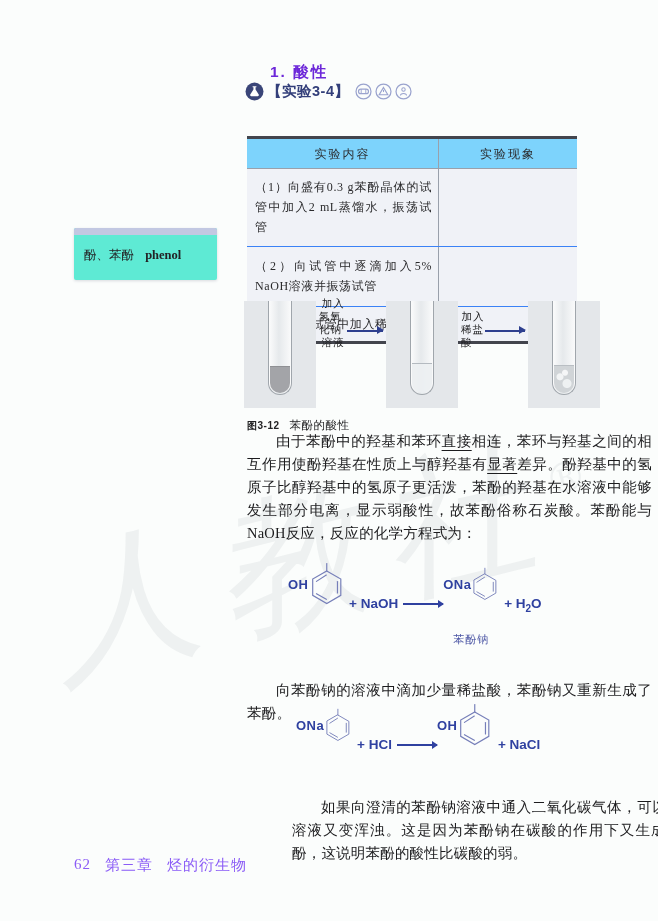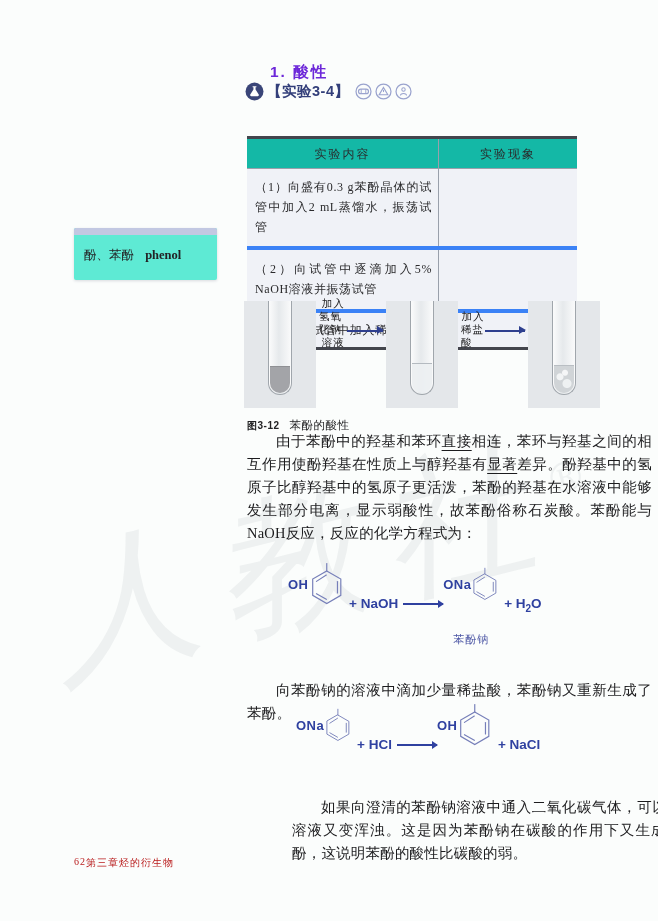--- a/index.html
+++ b/index.html
@@ -48,22 +48,22 @@
   }
   .exp-row svg { display:block; }
 
   
   .tbl {
     position:absolute; left:247px; top:136px; width:330px;
     border-top:3px solid #43454d; border-bottom:3px solid #43454d;
     background:#f0f2f7;
     font-size:12px; line-height:20px; color:#2a2a2c;
   }
-  .tbl-hrow { display:flex; background:#14b8a6; border-bottom:1px solid #99a0ab; }
-  .tbl-row  { display:flex; border-bottom:4px solid #3b82f6; }
+  .tbl-hrow { display:flex; background:#7dd3fc; border-bottom:1px solid #99a0ab; }
+  .tbl-row  { display:flex; border-bottom:1px solid #3b82f6; }
   .tbl-row:last-child { border-bottom:none; }
   .th { text-align:center; padding:5px 2px 4px; letter-spacing:2px; }
   .col-l { width:191px; }
   .col-r { flex:1; border-left:1px solid #99a0ab; }
   .td-content { padding:8px 6px 9px 8px; letter-spacing:0.6px; text-align:justify; }
   .row-2 .td-content { padding-top:9px; padding-bottom:10px; }
   .row-3 .td-content { padding-top:7px; padding-bottom:7px; }
 
   
   .figure-row {
@@ -143,22 +143,22 @@
   }
   .mol-name {
     position:absolute; top:76px; left:50%; transform:translateX(-50%);
     width:80px; text-align:center; font-size:11px; color:#4d57a5; letter-spacing:1px;
     font-family:"Liberation Serif",serif;
   }
   .ring-svg { display:block; }
 
   
   .footer {
-    position:absolute; left:74px; top:856px; display:flex; 
-    font-size:10px; color:#b91c1c; letter-spacing:1px;
+    position:absolute; left:74px; top:856px; display:flex; gap:14px;
+    font-size:15px; color:#8b5cf6; letter-spacing:1px;
   }
 </style>
 </head>
 <body>
 
 <div id="page">
 
   <div class="watermark"><span>人教社</span><sup>®</sup></div>
 
   <div class="vocab-box">

